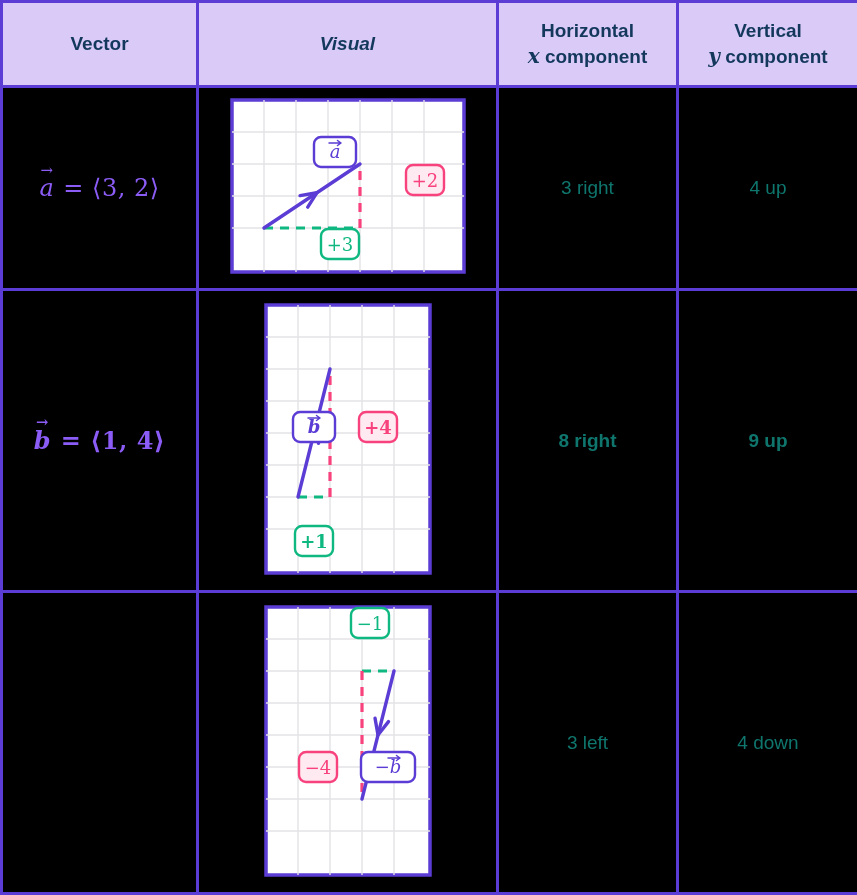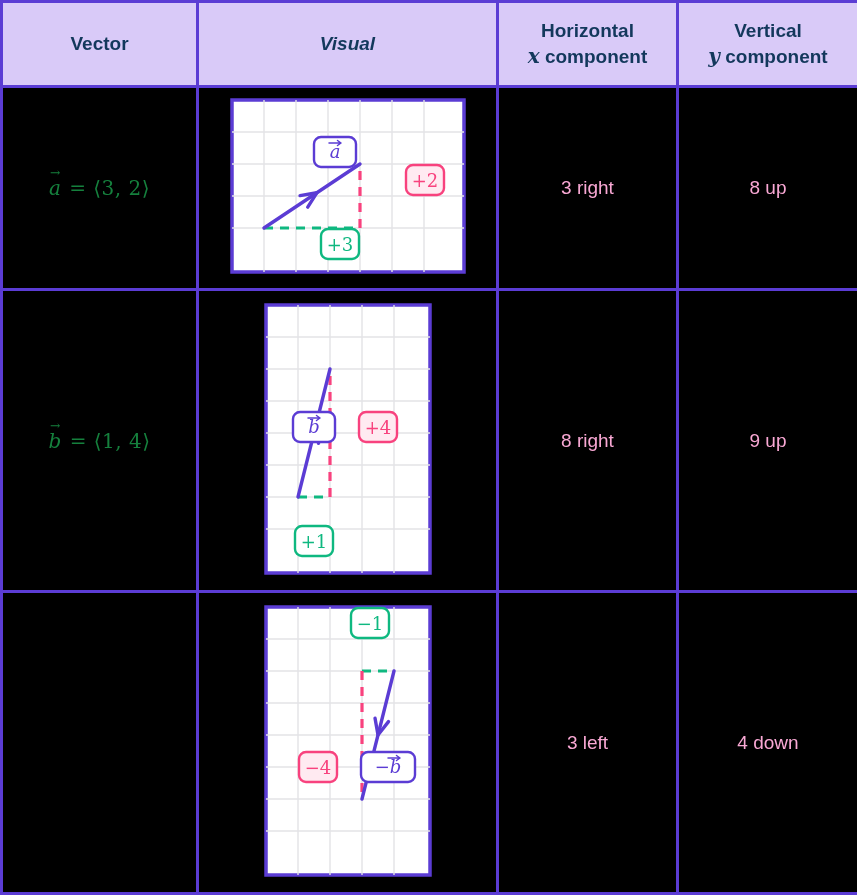--- a/index.html
+++ b/index.html
@@ -58,22 +58,22 @@
     font-size: 20px;
   }
 
   tbody td {
     background: #000000;
     color: #13385c;
   }
 
   .vector-label {
     font-family: "DejaVu Serif", serif;
-    font-size: 20px;
-    color: #15803d;
+    font-size: 24px;
+    color: #8b5cf6;
     letter-spacing: .5px;
     white-space: nowrap;
   }
   .vector-label .vsym {
     font-style: italic;
     position: relative;
     padding-right: 1px;
   }
   .vector-label .vsym::after {
     content: "\2192";
@@ -81,27 +81,27 @@
     left: 50%;
     transform: translateX(-52%);
     top: -0.72em;
     font-size: 0.62em;
     font-style: normal;
     line-height: 1;
   }
 
   .comp-text {
     font-size: 19px;
-    color: #f9a8d4;
+    color: #0f766e;
     font-family: "Liberation Sans", sans-serif;
     white-space: nowrap;
   }
 
   .row-h1 { height: 203px; }
-  .row-h2 { height: 302px; }
+  .row-h2 { height: 302px; font-weight: bold; }
   .row-h3 { height: 302px; }
 
   .visual-cell { position: relative; }
   .diagram {
     display: block;
     margin: 0 auto;
   }
 </style>
 </head>
 <body>
@@ -168,21 +168,21 @@
                   <rect x="88" y="43" width="42" height="30" rx="7" ry="7" fill="#ffffff" stroke="#5b3cd4" stroke-width="2.4"></rect>
                   <text x="109" y="64" text-anchor="middle" fill="#5b3cd4" font-family="&quot;DejaVu Serif&quot;, serif" font-size="18" font-style="italic">a</text>
                   <path d="M 103 49 L 115 49 M 111.5 46.5 L 115 49 L 111.5 51.5" stroke="#5b3cd4" stroke-width="1.5" fill="none" stroke-linecap="round" stroke-linejoin="round"></path>
                 </g>
               </svg></div>
         </td>
         <td>
           <span class="comp-text">3 right</span>
         </td>
         <td>
-          <span class="comp-text">8 up</span>
+          <span class="comp-text">4 up</span>
         </td>
       </tr>
       <tr class="row-h2">
         <td>
           <span class="vector-label"><span class="vsym">b</span><span> = ⟨1, 4⟩</span></span>
         </td>
         <td class="visual-cell">
           <div class="diagram"><svg width="176" height="280" viewBox="0 0 176 280">
                 <rect x="6" y="6" width="164" height="268" fill="#ffffff" stroke="#5b3cd4" stroke-width="3.5"></rect>
                 <g stroke="#e3e3e6" stroke-width="1.4">

